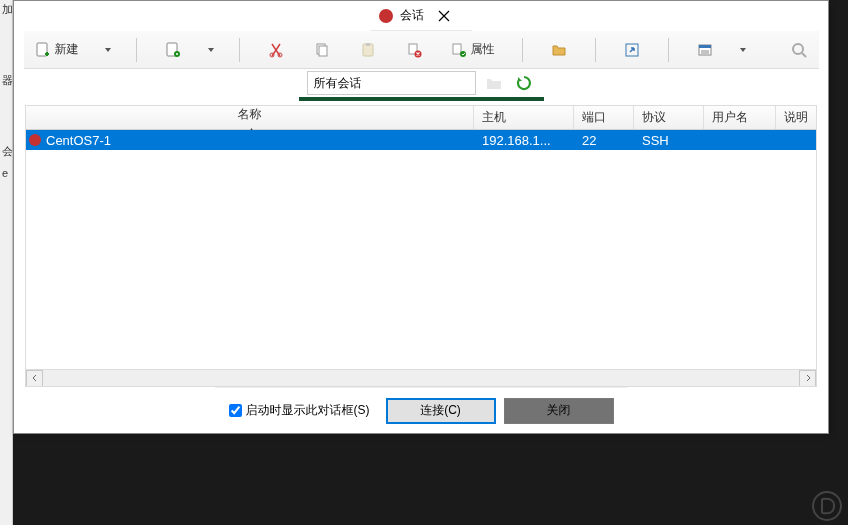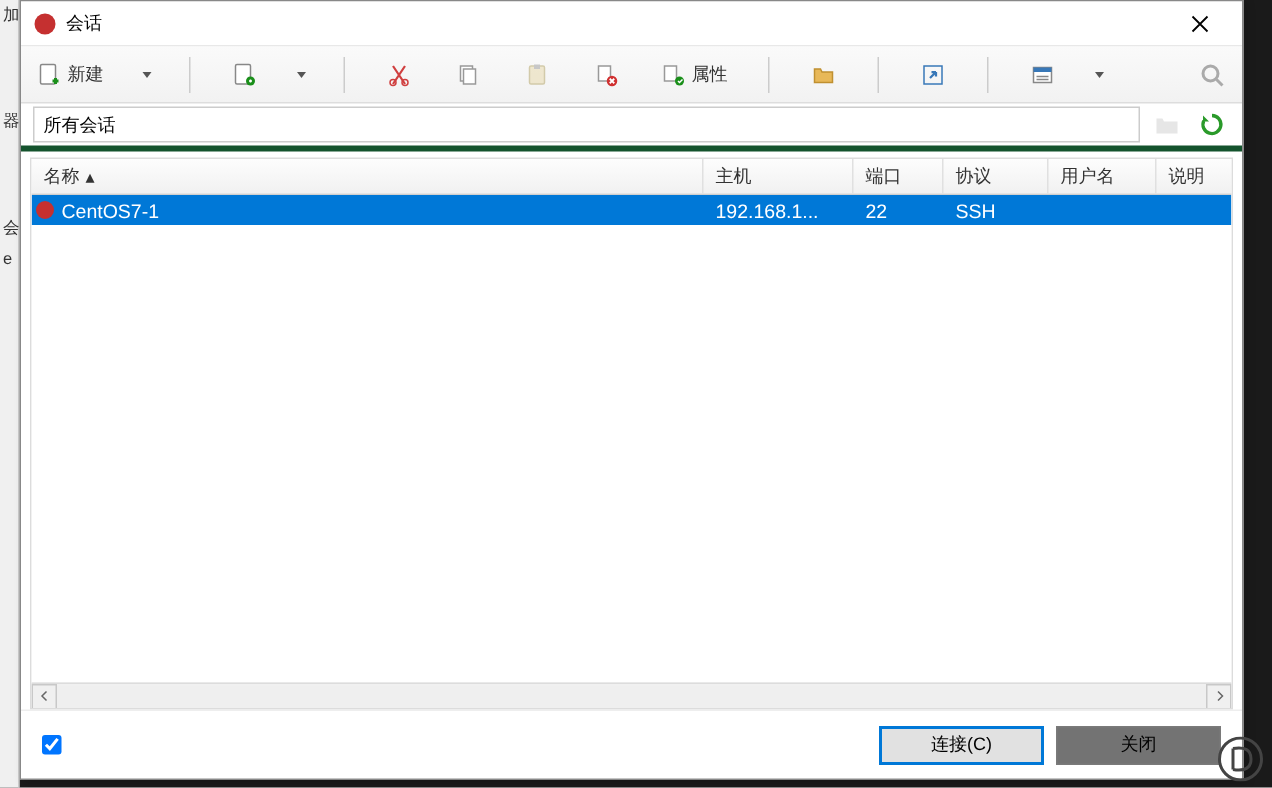--- a/index.html
+++ b/index.html
@@ -1,37 +1,37 @@
 <!DOCTYPE html>
 <html><head>
 <meta charset="utf-8">
 <style>
 * { box-sizing: border-box; margin: 0; padding: 0; font-family: "Microsoft YaHei", "Segoe UI", Tahoma, sans-serif; }
 body { width: 848px; height: 525px; background: #1a1a1a; overflow: hidden; }
 .left-strip { position: absolute; left: 0; top: 0; width: 13px; height: 525px; background: #f0f0f0; border-right: 1px solid #ccc; font-size: 11px; color: #333; }
 .left-strip span { display: block; padding: 2px 0 6px 2px; }
-.dialog { position: absolute; left: 13px; top: 0; width: 816px; height: 520px; background: #fff; border: 1px solid #888; box-shadow: 2px 2px 6px rgba(0,0,0,0.2); display: flex; flex-direction: column; }
+.dialog { position: absolute; left: 13px; top: 0; width: 816px; height: 434px; background: #fff; border: 1px solid #888; box-shadow: 2px 2px 6px rgba(0,0,0,0.2); display: flex; flex-direction: column; align-items: center; }
 .titlebar { height: 30px; display: flex; align-items: center; padding: 0 8px; background: #fff; border-bottom: 1px solid #e8e8e8; }
 .titlebar .app-icon { width: 16px; height: 16px; margin-right: 6px; }
 .titlebar .title { font-size: 12px; flex: 1; color: #000; }
 .titlebar .close { width: 40px; height: 28px; display: flex; align-items: center; justify-content: center; cursor: pointer; }
 .toolbar { height: 38px; background: linear-gradient(#fafafa,#f2f2f2); border-bottom: 1px solid #ddd; display: flex; align-items: center; padding: 0 6px; gap: 18px; }
 .tbtn { height: 28px; min-width: 28px; display: inline-flex; align-items: center; justify-content: center; padding: 0 4px; border: 1px solid transparent; border-radius: 2px; cursor: pointer; }
 .tbtn .lbl { font-size: 12px; margin-left: 4px; color: #333; }
 .tdrop { width: 12px; display: flex; align-items: center; justify-content: center; cursor: pointer; height: 28px; }
 .tdrop svg { width: 8px; height: 8px; }
 .sep { width: 1px; height: 24px; background: #ccc; margin: 0 4px; }
 .toolbar .spacer { flex: 1; }
 .searchbar { height: 32px; display: flex; align-items: center; padding: 4px 8px; gap: 6px; border-bottom: 4px solid #14532d; }
 .searchbar input { flex: 1; height: 24px; border: 1px solid #ccc; padding: 0 6px; font-size: 12px; background: #fff; }
 .sbtn { width: 24px; height: 24px; display: flex; align-items: center; justify-content: center; cursor: pointer; }
 .listarea { flex: 1; display: flex; flex-direction: column; margin: 4px 6px 0 6px; border: 1px solid #dcdcdc; overflow: hidden; }
 .colheaders { height: 24px; display: flex; background: linear-gradient(#fdfdfd,#f1f1f1); border-bottom: 1px solid #d0d0d0; font-size: 12px; color: #333; }
 .col { display: flex; align-items: center; padding: 0 8px; border-right: 1px solid #e0e0e0; cursor: pointer; }
-.col.c-name { width: 448px; }
+.col.c-name { width: 448px; flex-direction: column; }
 .col.c-host { width: 100px; }
 .col.c-port { width: 60px; }
 .col.c-proto { width: 70px; }
 .col.c-user { width: 72px; }
 .col.c-desc { flex: 1; border-right: none; }
 .sort-arrow { margin-left: 4px; }
 .rows { flex: 1; overflow: hidden; background: #fff; }
 .row { height: 20px; display: flex; align-items: center; font-size: 13px; cursor: pointer; }
 .row.selected { background: #0078d7; color: #fff; }
 .row .cell { padding: 0 8px; white-space: nowrap; overflow: hidden; text-overflow: ellipsis; }
@@ -243,20 +243,21 @@
           <svg width="8" height="8" viewBox="0 0 8 8">
             <path d="M3 1 L6 4 L3 7" fill="none" stroke="#666"></path>
           </svg>
         </span>
     </div>
   </div>
 
   <div class="footer">
     <label>
       <input type="checkbox" checked="" style="">
+      <span>启动时显示此对话框(S)</span>
     </label>
     <span class="spacer"></span>
     <button class="primary">连接(C)</button>
     <button>关闭</button>
   </div>
 
 </div>
 
 <div class="watermark">
   <svg width="30" height="30" viewBox="0 0 30 30">

